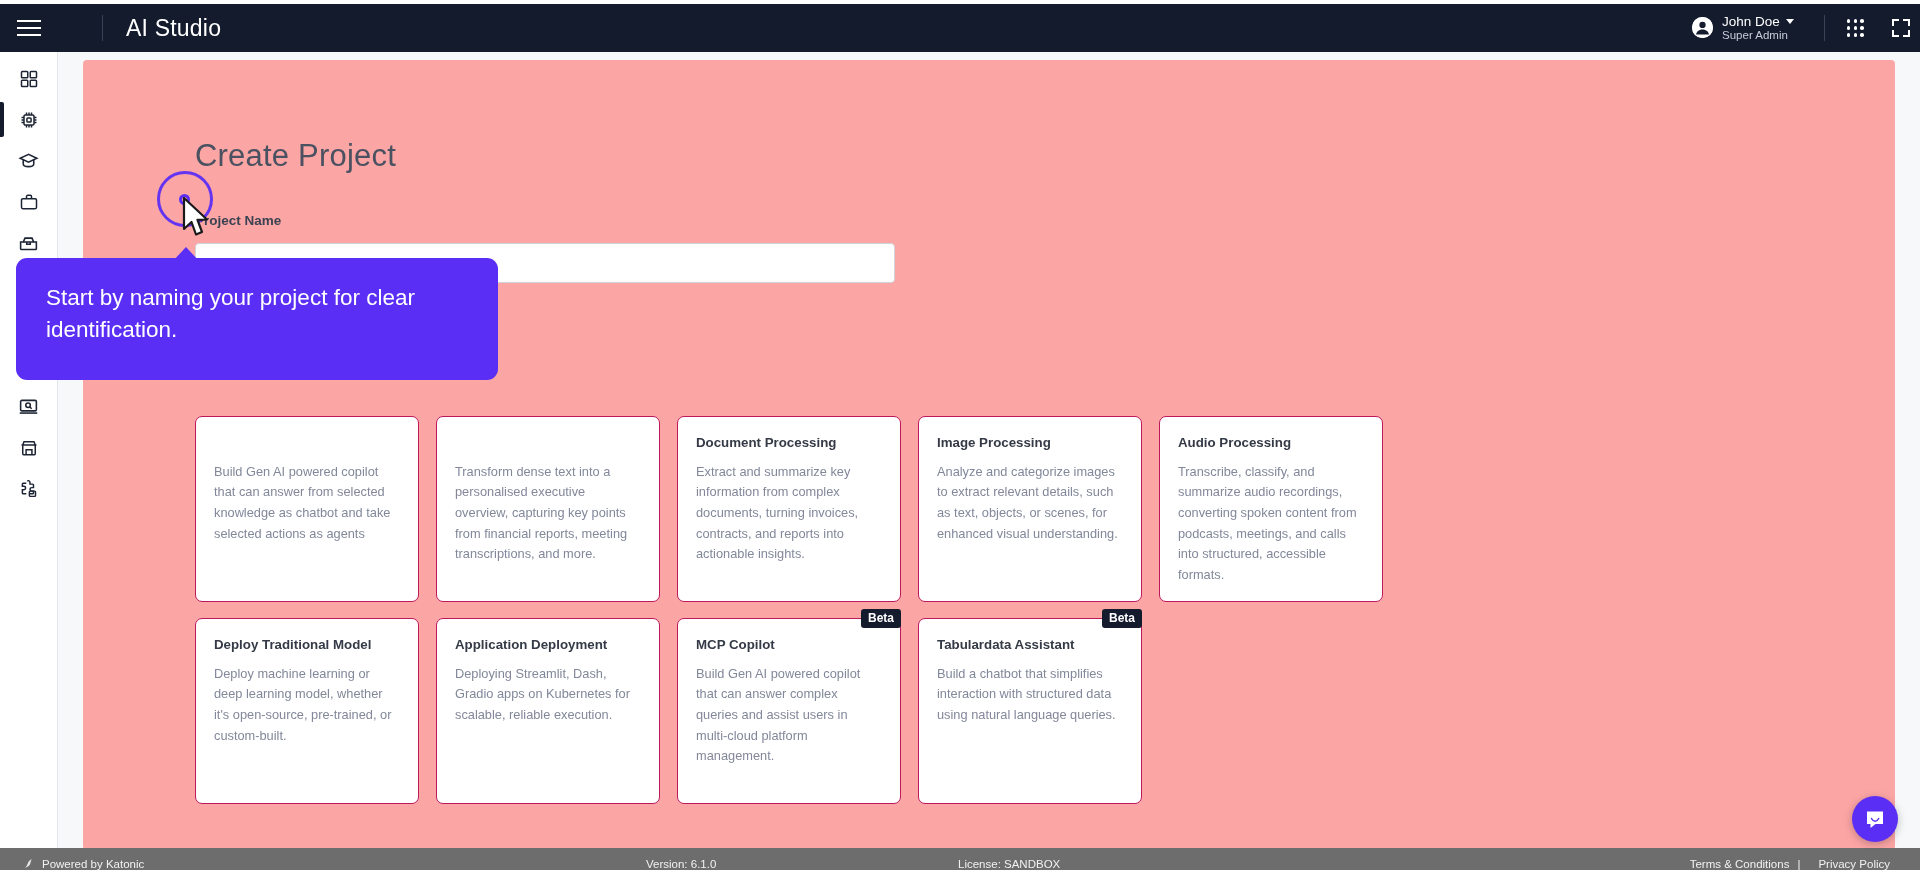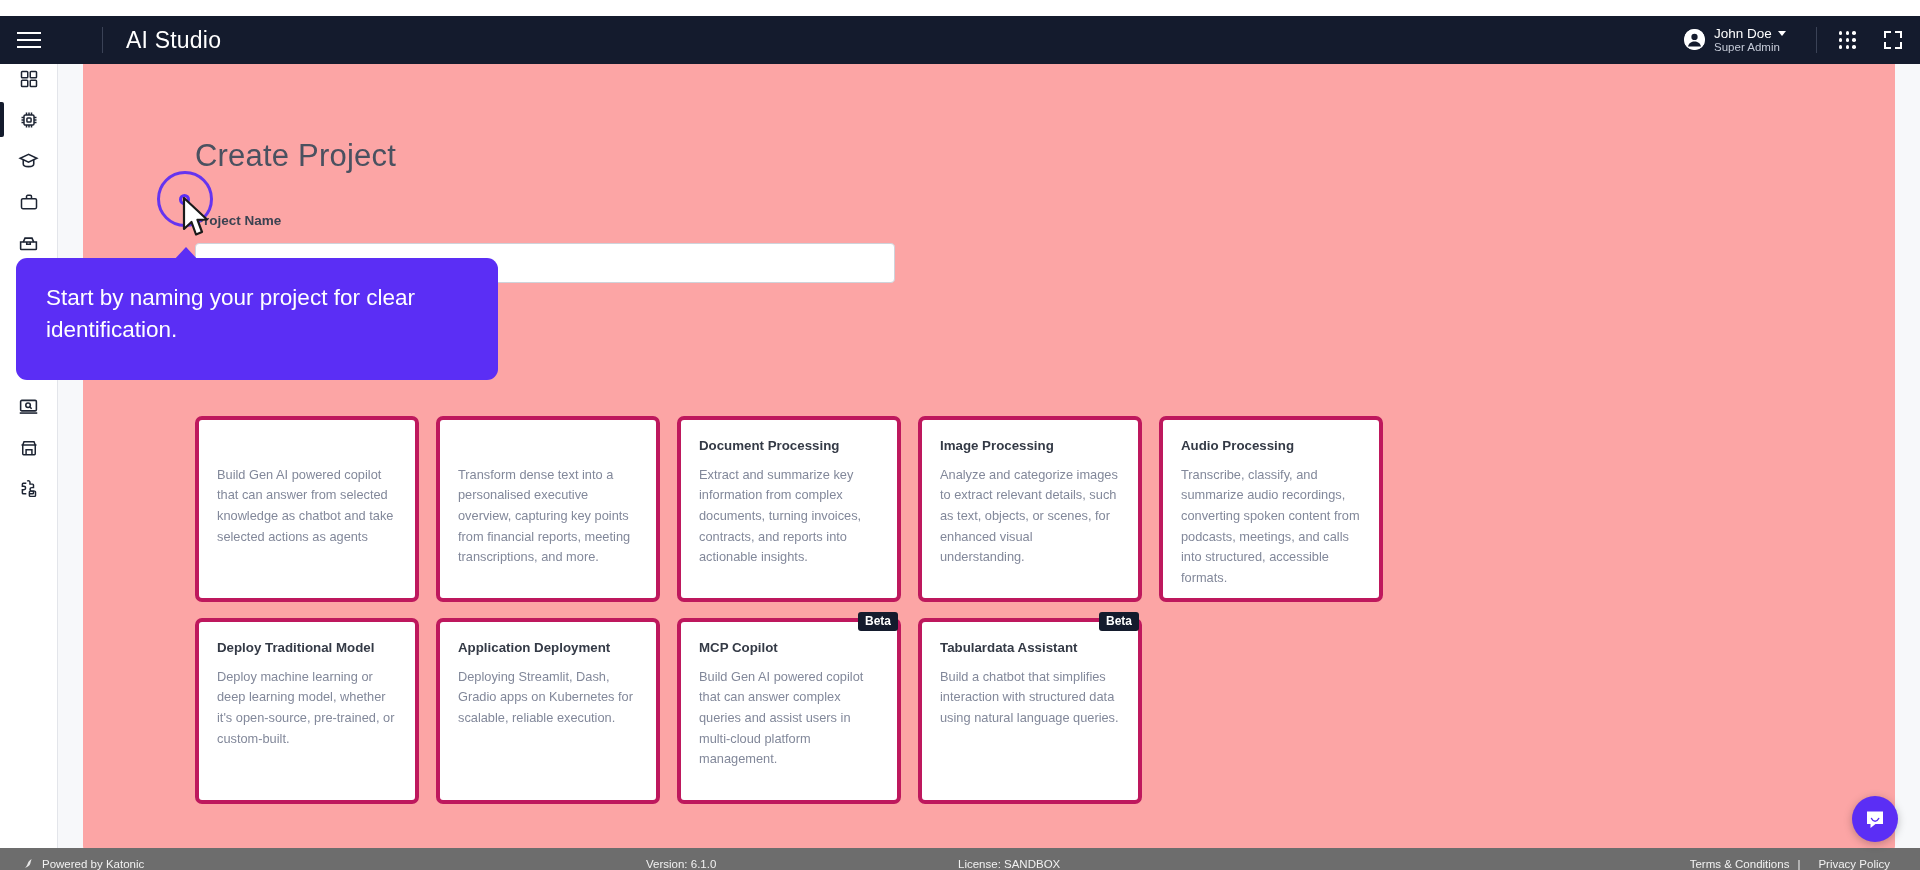--- a/index.html
+++ b/index.html
@@ -5,37 +5,37 @@
   * { box-sizing: border-box; margin: 0; padding: 0; }
   html, body {
     width: 1920px; height: 870px;
     font-family: "Liberation Sans", sans-serif;
     background: #ffffff; overflow: hidden;
   }
   #app { position: relative; width: 1920px; height: 870px; }
 
   
   .topbar {
-    position: absolute; top: 16px; left: 0; width: 1920px; height: 48px;
+    position: absolute; top: 4px; left: 0; width: 1920px; height: 48px;
     background: #141b2d; display: flex; align-items: center;
     z-index: 40;
   }
   .hamburger {
     width: 58px; height: 48px; display: flex; flex-direction: column;
     align-items: center; justify-content: center; gap: 5px; cursor: pointer;
   }
   .hamburger i { display: block; width: 24px; height: 2px; background: #ffffff; }
   .topbar-divider { width: 1px; height: 26px; background: #3a4256; margin-left: 44px; }
   .app-title {
     color: #ffffff; font-size: 23px; font-weight: 400;
     margin-left: 23px; letter-spacing: .2px;
   }
   .topbar-right {
     margin-left: auto; display: flex; align-items: center; height: 56px;
-    padding-right: 18px; gap: 0;
+    padding-right: 10px; gap: 0;
   }
   .user-chip { display: flex; align-items: center; gap: 9px; cursor: pointer; padding: 0 8px; }
   .avatar-circle {
     width: 21px; height: 21px; border-radius: 50%; background: #ffffff;
     display: flex; align-items: center; justify-content: center; flex: none;
   }
   .avatar-circle svg { display: block; }
   .user-text { display: flex; flex-direction: column; line-height: 1.15; }
   .user-name { color: #ffffff; font-size: 13.5px; display: flex; align-items: center; gap: 6px; }
   .user-role { color: #c6cbd8; font-size: 11.5px; }
@@ -96,21 +96,21 @@
   .lbl-access { position: absolute; top: 243px; left: 112px; }
 
   
   .cards {
     position: absolute; top: 356px; left: 112px; width: 1180px;
     display: grid; grid-template-columns: repeat(5, 224px);
     column-gap: 17px; row-gap: 16px;
   }
   .tcard {
     width: 224px; height: 186px; background: #ffffff;
-    border: 4px solid #be185d; border-radius: 7px;
+    border: 1px solid #be185d; border-radius: 7px;
     padding: 18px 18px 14px 18px; position: relative; cursor: pointer;
   }
   .tcard-title {
     font-size: 13.3px; font-weight: bold; color: #343a46;
     margin-bottom: 10px; line-height: 1.25;
   }
   .tcard-desc {
     font-size: 12.8px; color: #82889a; line-height: 1.62;
   }
   .beta-badge {

